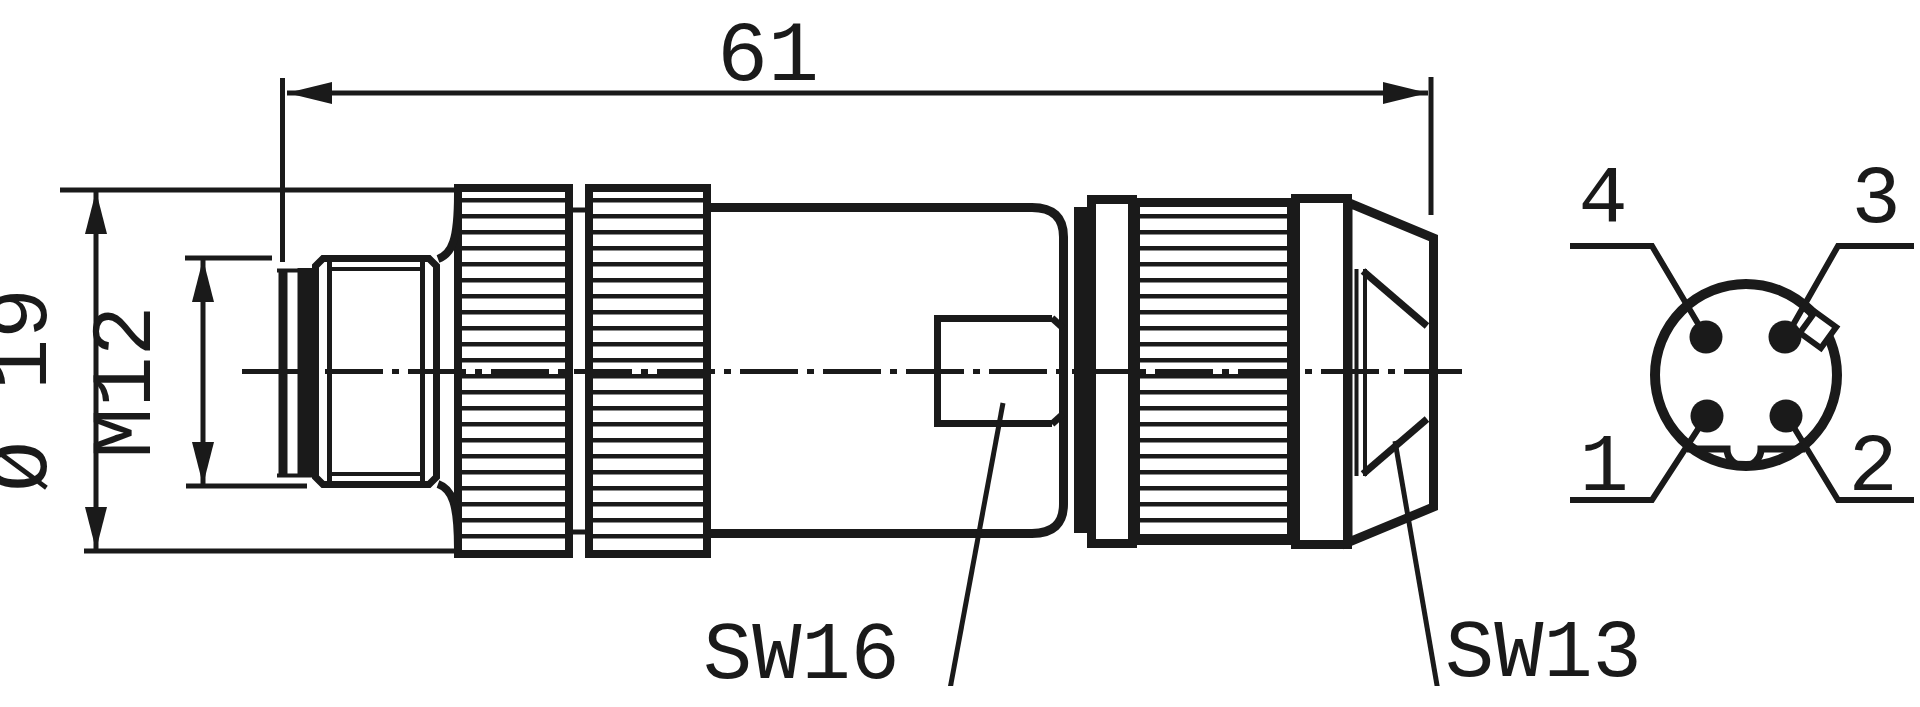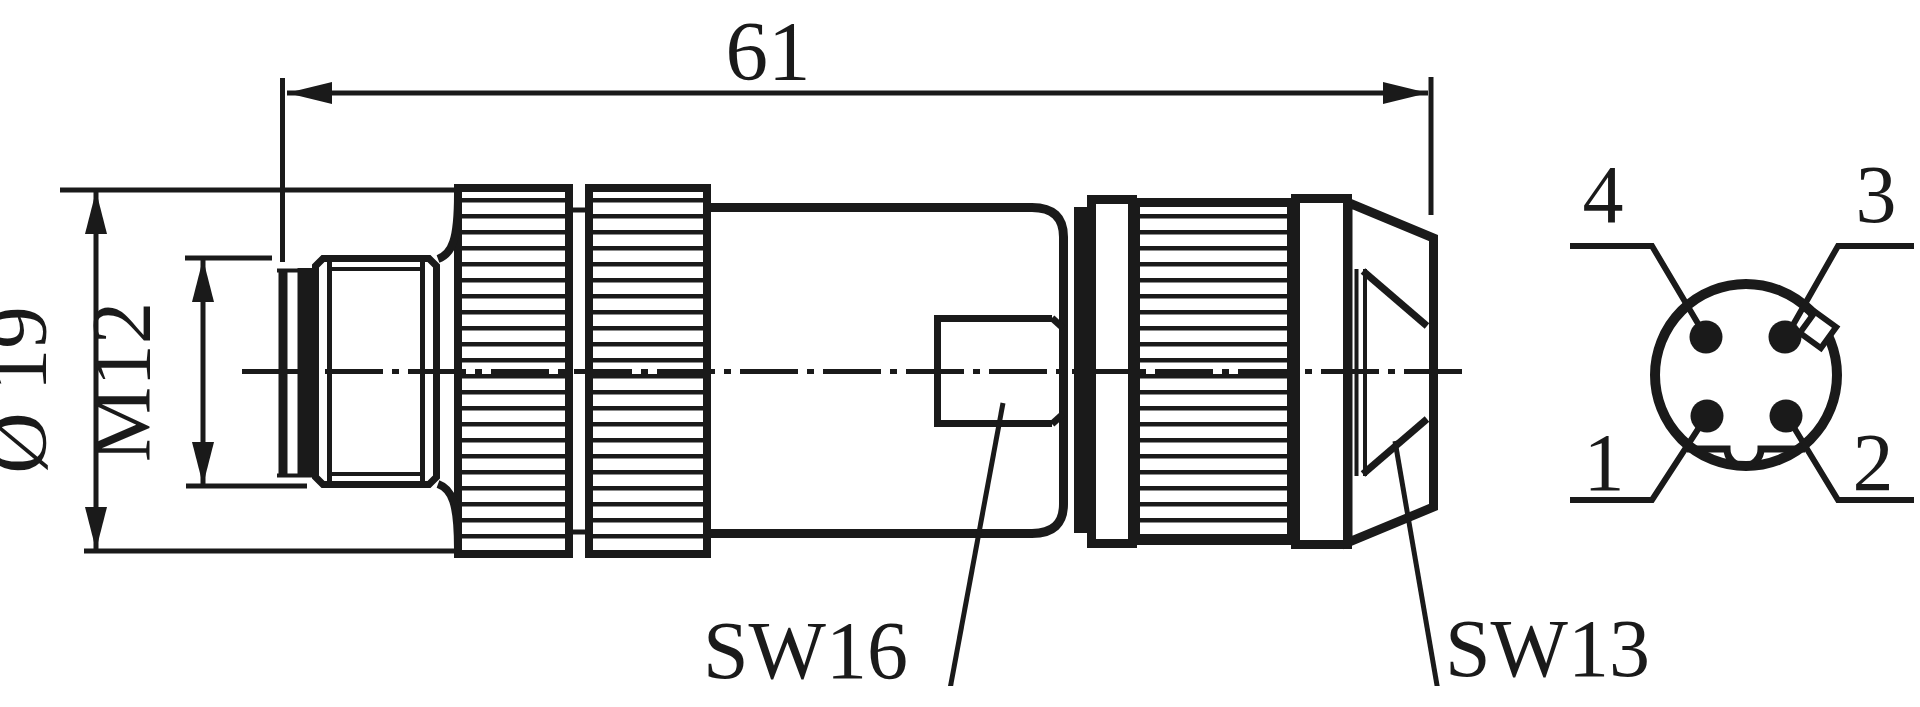--- a/index.html
+++ b/index.html
@@ -1,19 +1,19 @@
 <!DOCTYPE html>
 <html style="--ink: #1a1a1a; --bg: #ffffff;"><head>
 <meta charset="utf-8">
 <style>
   :root { --ink: #1a1a1a; --bg: #ffffff; }
   html,body { margin:0; padding:0; background:var(--bg); }
   .stage {
     position:relative; width:1920px; height:686px; background:var(--bg);
-    font-family:Liberation Serif, serif; overflow:hidden;
+    font-family:Liberation Mono, monospace; overflow:hidden;
   }
   svg.drawing { position:absolute; left:0; top:0; color:var(--ink); }
   text { fill:var(--ink); }
   .dim-label  { font-size:85px; }
   .part-label { font-size:82px; }
   .pin-label  { font-size:82px; }
 </style>
 </head>
 <body>
 

